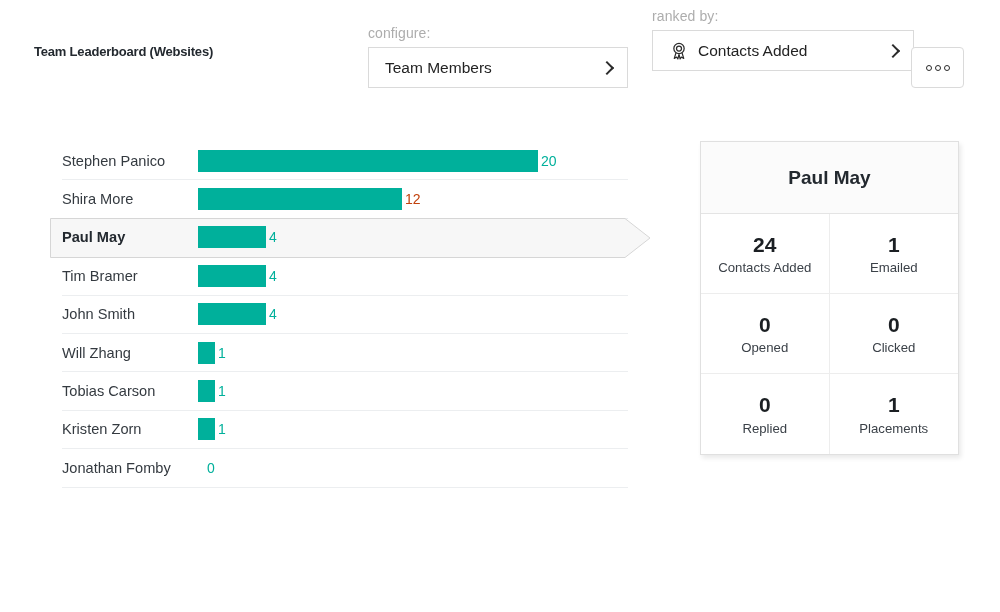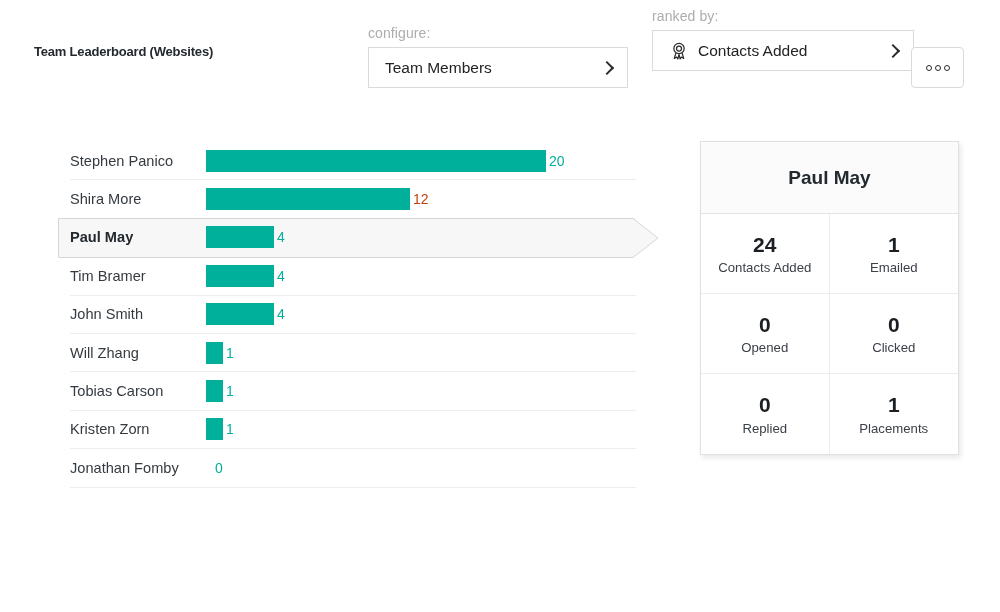--- a/index.html
+++ b/index.html
@@ -114,21 +114,21 @@
   .more-button .dot {
     width: 6px;
     height: 6px;
     border-radius: 50%;
     border: 1.4px solid #2b2b2b;
   }
 
   
   .leaderboard {
     position: absolute;
-    left: 70px;
+    left: 62px;
     top: 142px;
     width: 566px;
   }
 
   .lb-row {
     position: relative;
     height: 38.4px;
     display: flex;
     align-items: center;
     border-bottom: 1px solid #eceef0;

